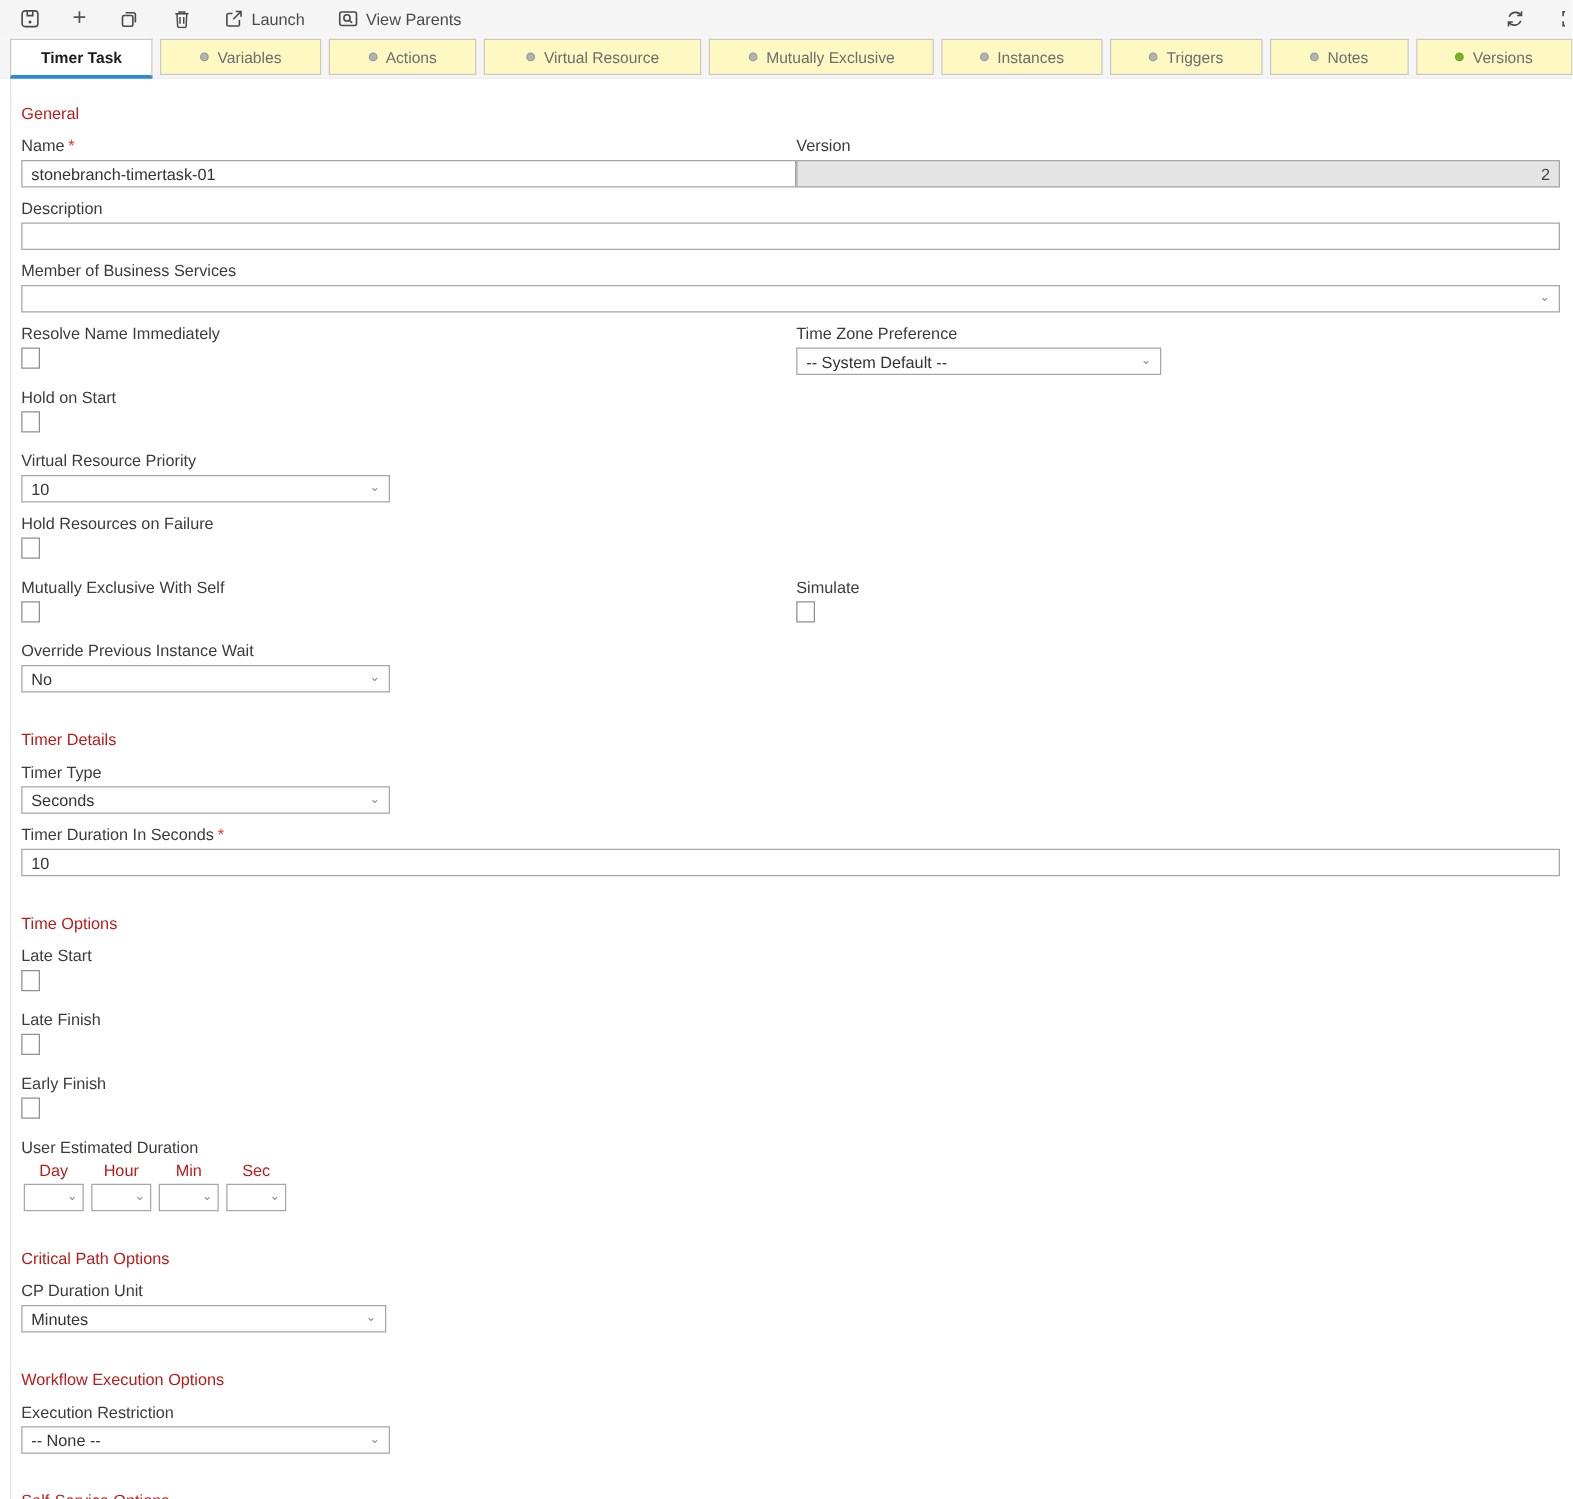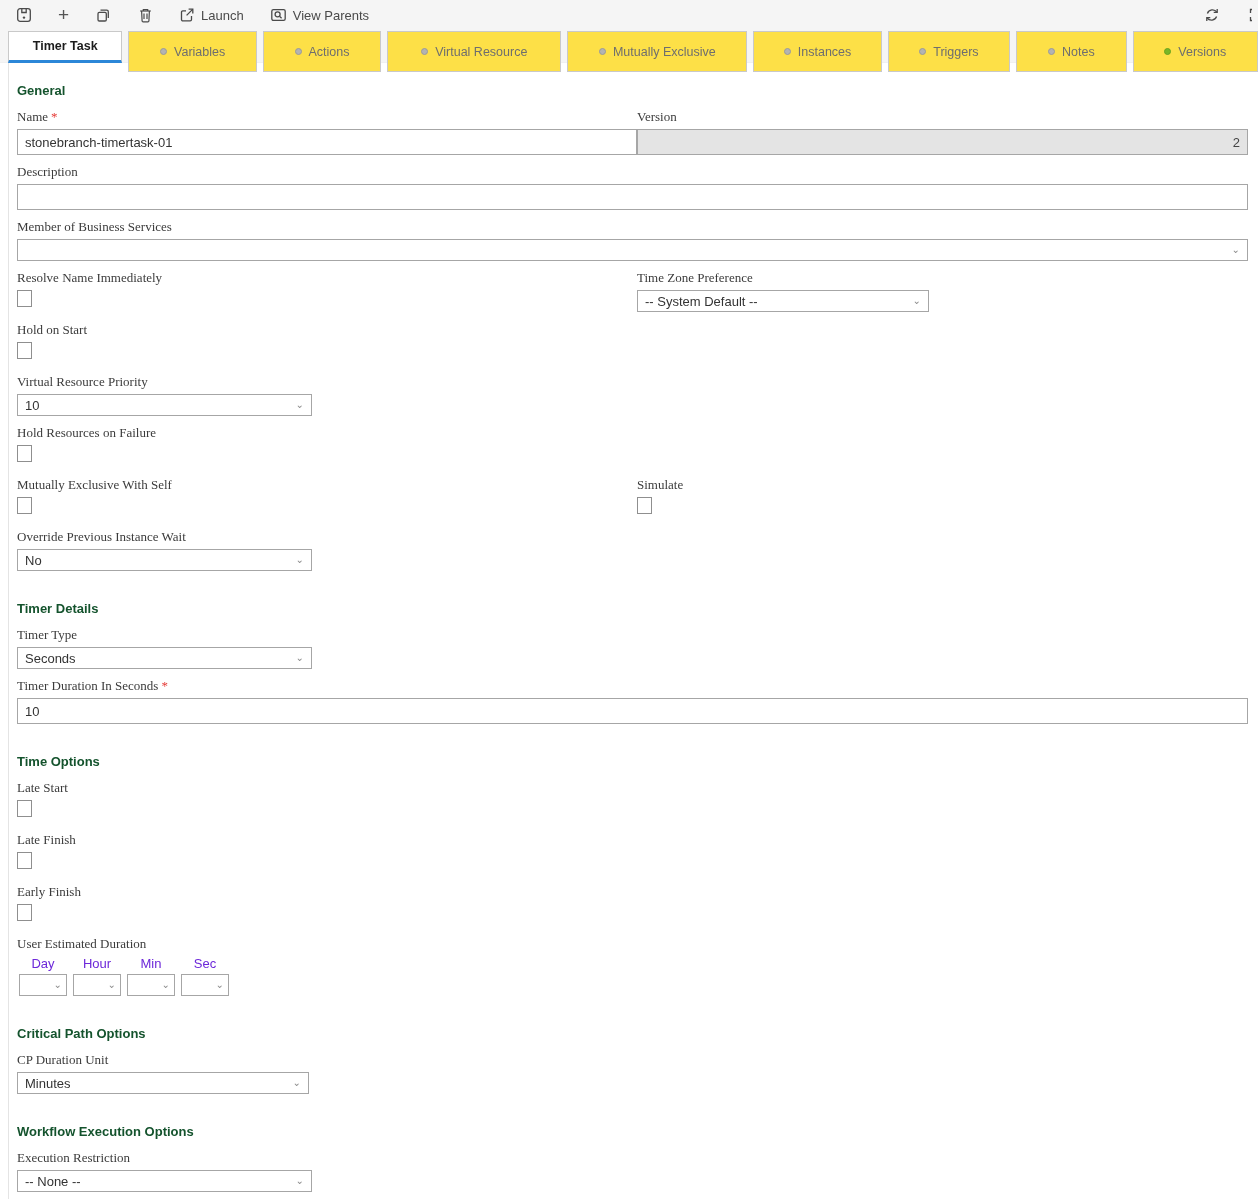--- a/index.html
+++ b/index.html
@@ -22,39 +22,39 @@
   .tbtn .plus { font-size:19px; line-height:14px; color:#555; font-weight:400; }
   .toolbar .spacer { flex:1; }
   .tb-right { display:flex; align-items:center; gap:14px; }
   .clip-edge { width:10px; overflow:hidden; }
   
   .tabbar {
     background:#f5f5f5; display:flex; align-items:flex-start; gap:6px;
     padding:1px 0 0 8px; height:33px; border-bottom:1px solid #f0f0f0;
   }
   .tab {
-    height:41px; background:#fde047; border:1px solid #c9c9c9;
+    height:29px; background:#fef9c3; border:1px solid #c9c9c9;
     display:flex; align-items:center; justify-content:center; gap:7px;
     color:#6e6e6e; font-size:12.5px; cursor:pointer; padding:0 8px;
   }
   .tab.active {
     background:#fff; color:#1c1c1c; font-weight:bold;
     border-bottom:3px solid #2b87d8; height:32px;
   }
   .dot { width:7px; height:7px; border-radius:50%; background:#b3b3b3; border:1px solid #9a9a9a; }
   .dot.green { background:#79b626; border-color:#6aa31d; }
   
   .content { margin-left:8px; border-left:1px solid #e4e4e4; padding:0 10px 30px 8px; }
-  .section-title { font-weight:bold; color:#14532d; padding-top:21px; margin-bottom:11px; }
+  .section-title { font-weight:normal; color:#b91c1c; padding-top:21px; margin-bottom:11px; }
   .section-title.first { padding-top:20px; }
   .group { margin-bottom:9px; }
-  .lbl { display:block; margin-bottom:4px; color:#3b3b3b;font-family:Liberation Serif, serif; }
+  .lbl { display:block; margin-bottom:4px; color:#3b3b3b; }
   .req { color:#e53935; margin-left:3px; }
   input.txt {
-    height:22px; border:1px solid #a6a6a6; background:#fff; padding:12px 7px;
+    height:22px; border:1px solid #a6a6a6; background:#fff; padding:0 7px;
     font-family:"Liberation Sans", sans-serif; font-size:13px; color:#333; width:100%;
     border-radius:0; outline:none;
   }
   input.txt.disabled { background:#e4e4e4; color:#444; text-align:right; }
   .select {
     height:22px; border:1px solid #a6a6a6; background:#fff; display:flex;
     align-items:center; padding:0 7px; color:#333; cursor:pointer; position:relative;
   }
   .select .val { flex:1; overflow:hidden; white-space:nowrap; }
   .caret { color:#8a8a8a; font-size:10px; line-height:10px; margin-left:4px; }
@@ -64,21 +64,21 @@
   }
   .cbgroup { margin-bottom:12px; }
   .row2 { display:grid; grid-template-columns:620px 1fr; }
   .w-name  { width:613px; }
   .w-ver   { width:92px; }
   .w-sel   { width:295px; }
   .w-rsel  { width:292px; }
   .w-full  { width:100%; }
   
   .ued-grid { display:grid; grid-template-columns:repeat(4,48px); column-gap:6px; margin-left:2px; }
-  .ued-head { text-align:center; margin-bottom:3px; color:#6d28d9; }
+  .ued-head { text-align:center; margin-bottom:3px; color:#b91c1c; }
   .ued-sel { width:48px; height:22px; border:1px solid #a6a6a6; display:flex; align-items:center;
              justify-content:flex-end; padding:0 4px; cursor:pointer; background:#fff; }
 </style>
 </head>
 <body>
 
 <div class="toolbar">
   <div class="tbtn">
     <span>
       <svg width="16" height="16" viewBox="0 0 16 16" fill="none" stroke="#4a4a4a" stroke-width="1.3">

